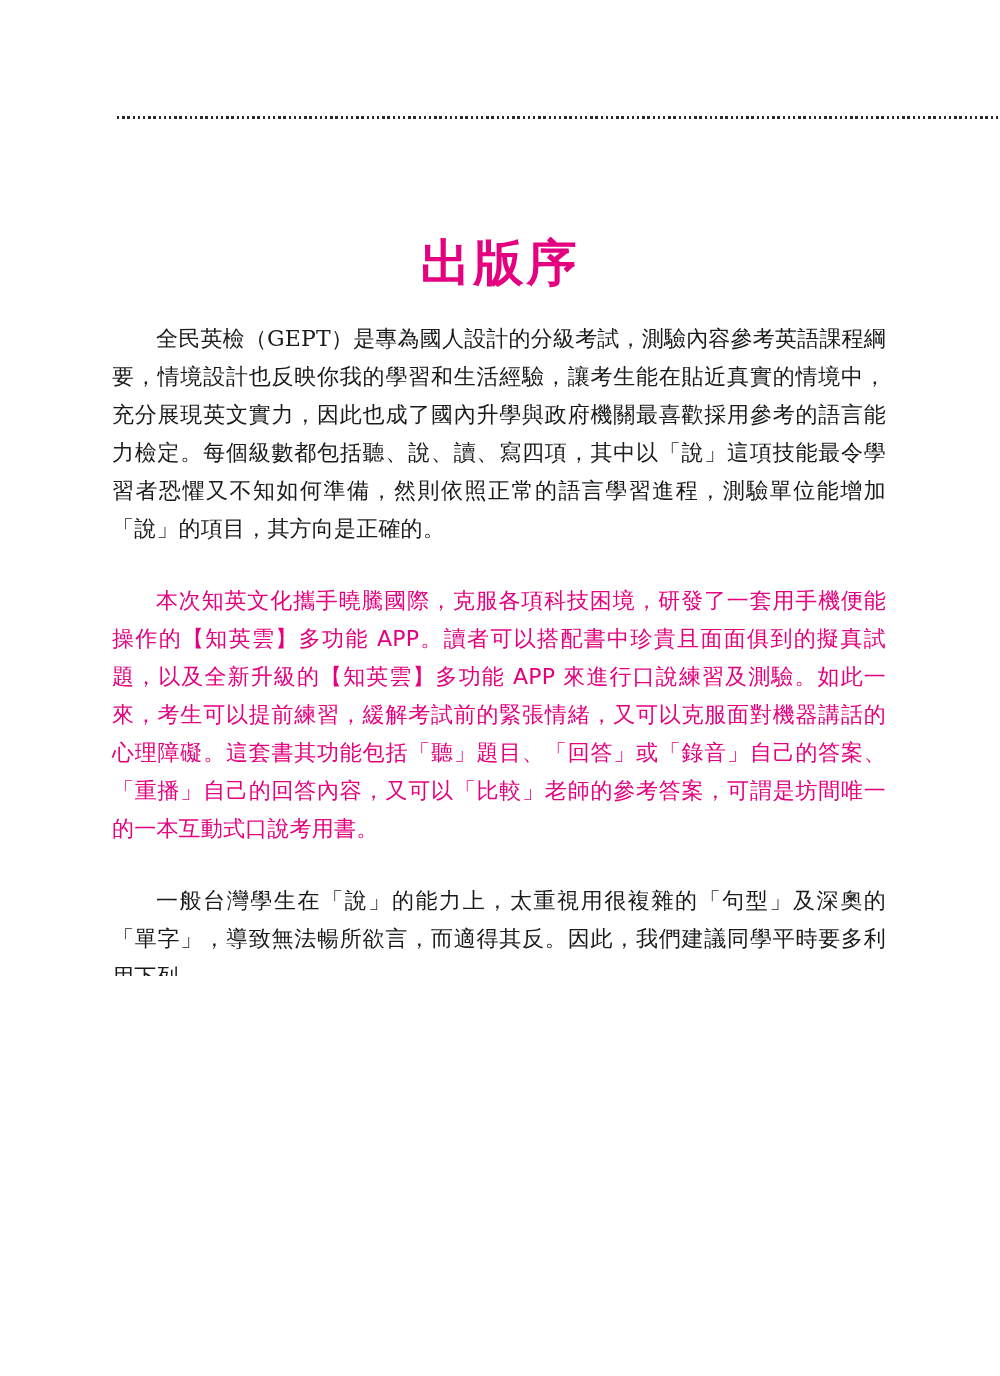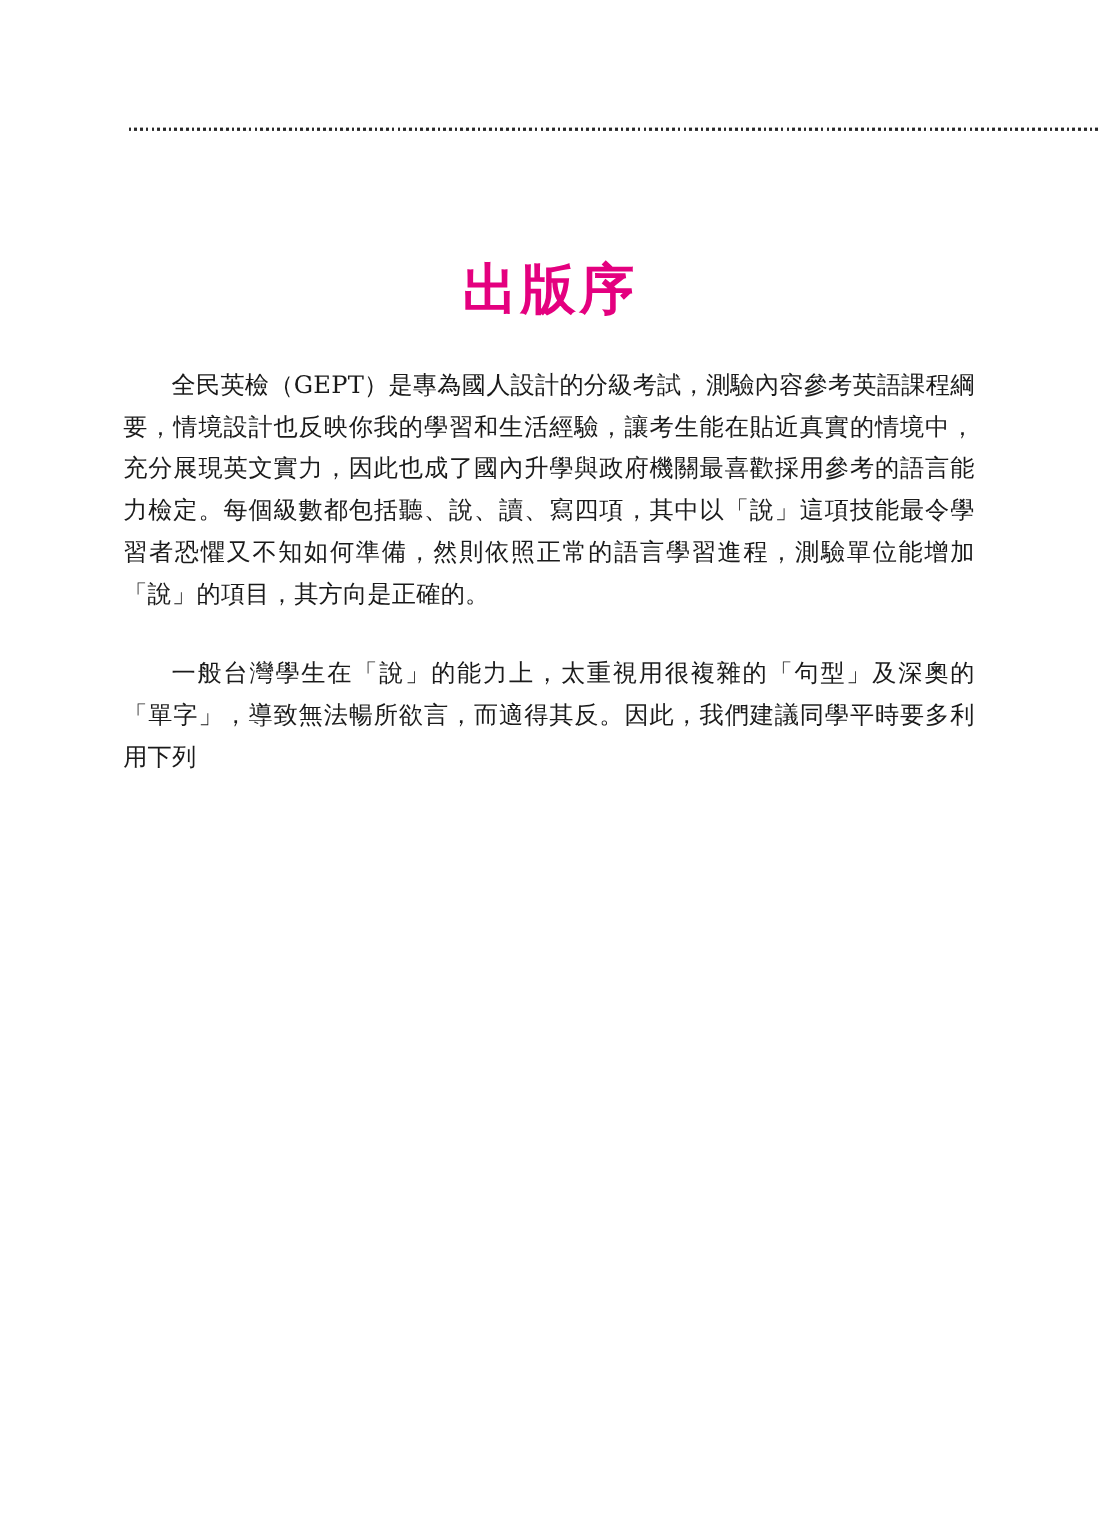--- a/index.html
+++ b/index.html
@@ -25,21 +25,21 @@
     width: 100%;
     text-align: center;
     font-size: 50px;
     font-weight: 600;
     letter-spacing: 3px;
     color: var(--accent, #e4007f);
   }
   .content {
     position: absolute;
     left: 112px;
-    top: 332px;
+    top: 320px;
     width: 774px;
   }
   .content p {
     margin: 0 0 34px 0;
     font-size: 22px;
     line-height: 38px;
     letter-spacing: 0.2px;
     text-align: justify;
     text-justify: inter-ideograph;
     text-indent: 2em;
@@ -80,20 +80,21 @@
 <body>
 
 <div class="page">
 
   <div class="dotted-rule top"></div>
 
   <h1 class="doc-title">出版序</h1>
 
   <div class="content">
     <p>全民英檢（GEPT）是專為國人設計的分級考試，測驗內容參考英語課程綱要，情境設計也反映你我的學習和生活經驗，讓考生能在貼近真實的情境中，充分展現英文實力，因此也成了國內升學與政府機關最喜歡採用參考的語言能力檢定。每個級數都包括聽、說、讀、寫四項，其中以「說」這項技能最令學習者恐懼又不知如何準備，然則依照正常的語言學習進程，測驗單位能增加「說」的項目，其方向是正確的。</p>
+    <p class="accent">本次知英文化攜手曉騰國際，克服各項科技困境，研發了一套用手機便能操作的【知英雲】多功能 APP。讀者可以搭配書中珍貴且面面俱到的擬真試題，以及全新升級的【知英雲】多功能 APP 來進行口說練習及測驗。如此一來，考生可以提前練習，緩解考試前的緊張情緒，又可以克服面對機器講話的心理障礙。這套書其功能包括「聽」題目、「回答」或「錄音」自己的答案、「重播」自己的回答內容，又可以「比較」老師的參考答案，可謂是坊間唯一的一本互動式口說考用書。</p>
     <p>一般台灣學生在「說」的能力上，太重視用很複雜的「句型」及深奧的「單字」，導致無法暢所欲言，而適得其反。因此，我們建議同學平時要多利用下列</p>
   </div>
 
   <div class="page-number">1</div>
 
   <div class="dotted-rule bottom"></div>
 
   <div class="footer-bar">出版序</div>
 
 </div>

